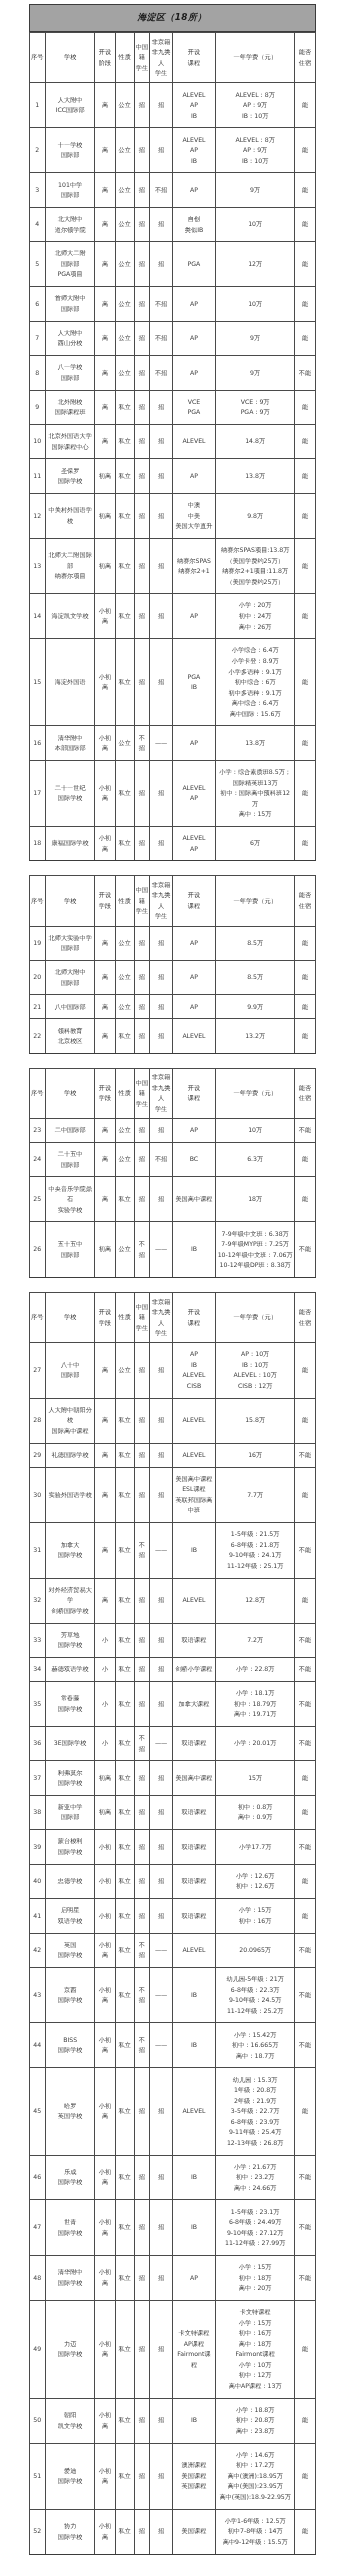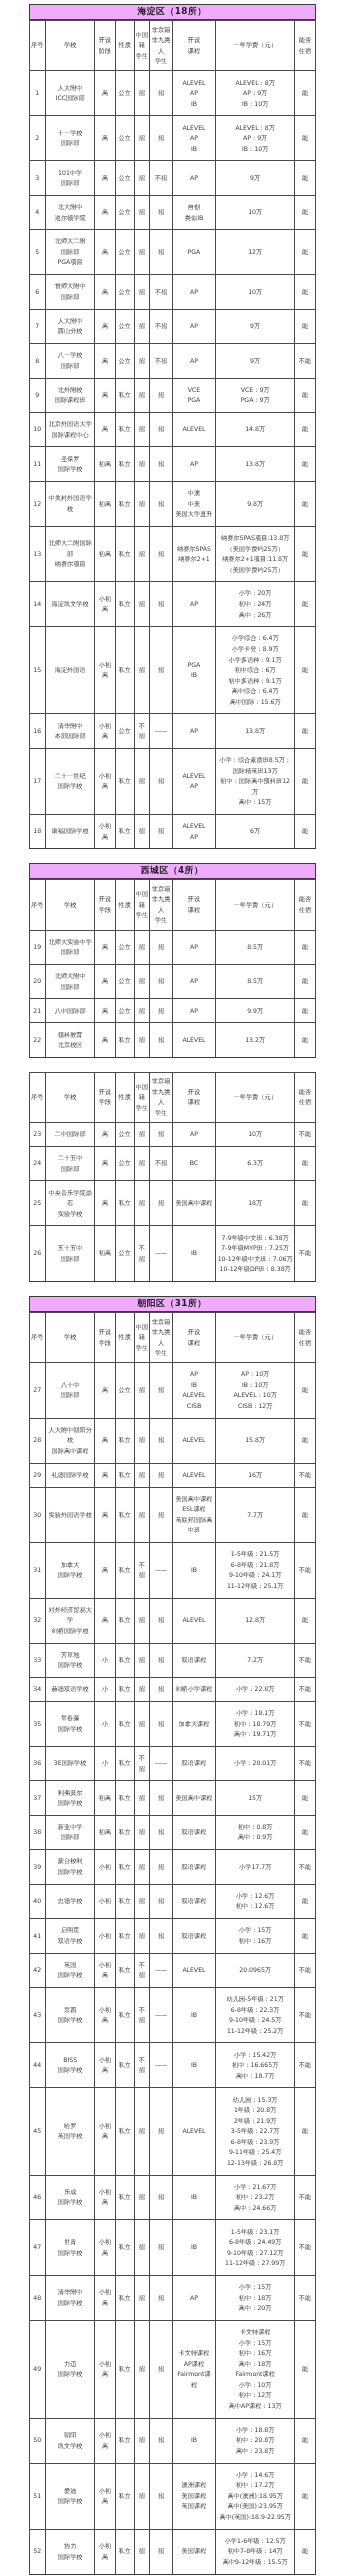--- a/index.html
+++ b/index.html
@@ -1,21 +1,21 @@
 <!DOCTYPE html>
 <html style="font-size:8.2px"><head>
 <meta charset="utf-8">
 <style>
   html,body{margin:0;padding:0;background:#ffffff;color:#3a3a3a;
     font-family:"DejaVu Sans","Liberation Sans",sans-serif;}
   .page{width:344px;padding-top:4.1px;background:#fff;}
   .district{width:287px;margin:0 auto 14px auto;}
-  .title-bar{background:#f0abfc;border:0.5px solid #3b3b3b;border-bottom:0.5px solid #3b3b3b;
+  .title-bar{background:#a3a3a3;border:0.5px solid #3b3b3b;border-bottom:0.5px solid #3b3b3b;
     text-align:center;font-weight:bold;font-size:8.8px;color:#1a1a1a;
-    padding:1px 0;letter-spacing:0.5px;}
+    padding:7px 0;letter-spacing:0.5px;font-style:italic;}
   table{width:100%;border-collapse:collapse;table-layout:fixed;
     border:0.5px solid #3b3b3b;border-top:none;border-bottom:1.5px double #3b3b3b;}
   th,td{border:0.5px solid #4a4a4a;text-align:center;vertical-align:middle;
     font-size:6.2px;line-height:1.7;padding:6.2px 1.5px;
     white-space:pre-line;word-break:break-all;}
   th{font-weight:normal;font-size:6.2px;padding:3.6px 1px;color:#333;}
   td{color:#3c3c3c;}
 </style>
 </head>
 <body>
@@ -293,21 +293,20 @@
             <td>招</td>
             <td>ALEVEL
 AP</td>
             <td>6万</td>
             <td>能</td>
           </tr>
         </tbody>
       </table>
     </section>
     <section class="district">
-      <div class="title-bar">西城区（4所）</div>
       <table>
         <colgroup>
           <col style="width: 5.8%;">
           <col style="width: 17.2%;">
           <col style="width: 7.2%;">
           <col style="width: 6.6%;">
           <col style="width: 5.4%;">
           <col style="width: 8%;">
           <col style="width: 15%;">
           <col style="width: 27.8%;">
@@ -463,21 +462,20 @@
             <td>7-9年级中文班：6.38万
 7-9年级MYP班：7.25万
 10-12年级中文班：7.06万
 10-12年级DP班：8.38万</td>
             <td>不能</td>
           </tr>
         </tbody>
       </table>
     </section>
     <section class="district">
-      <div class="title-bar">朝阳区（31所）</div>
       <table>
         <colgroup>
           <col style="width: 5.8%;">
           <col style="width: 17.2%;">
           <col style="width: 7.2%;">
           <col style="width: 6.6%;">
           <col style="width: 5.4%;">
           <col style="width: 8%;">
           <col style="width: 15%;">
           <col style="width: 27.8%;">

